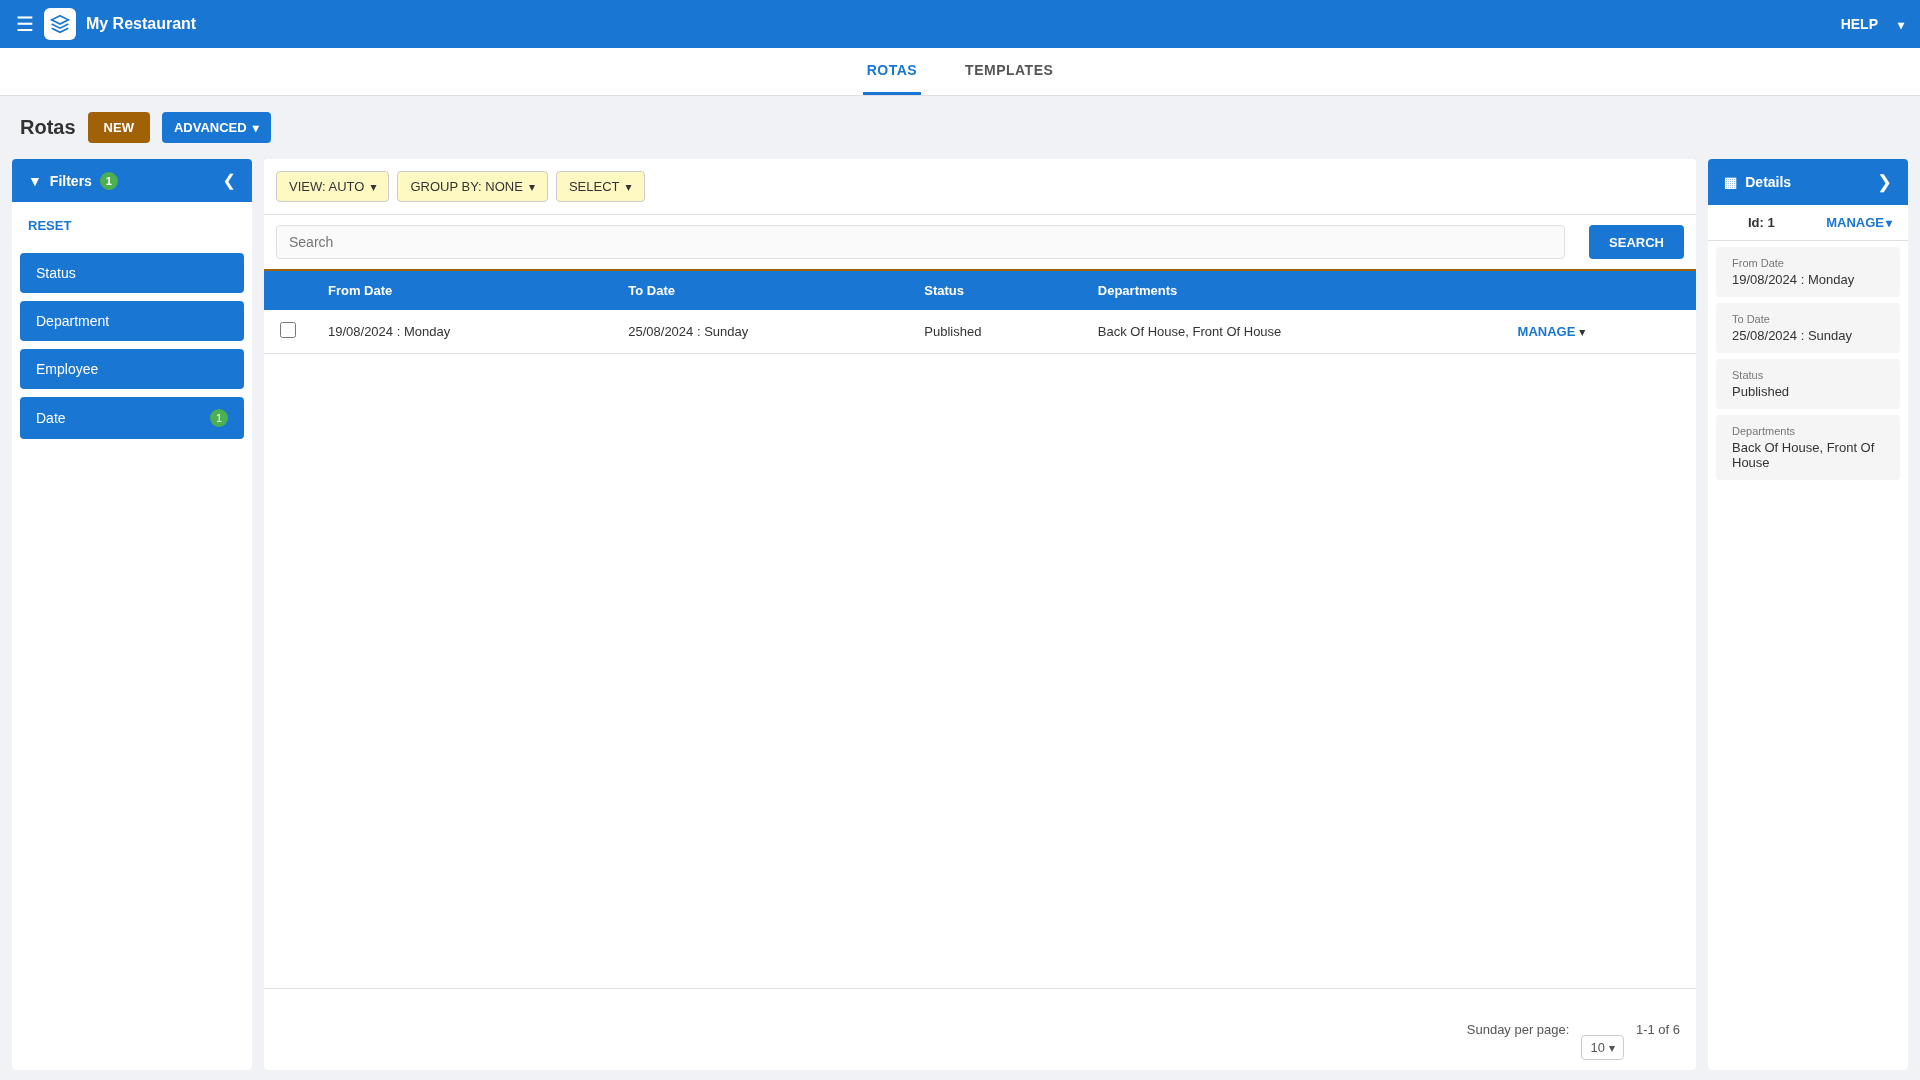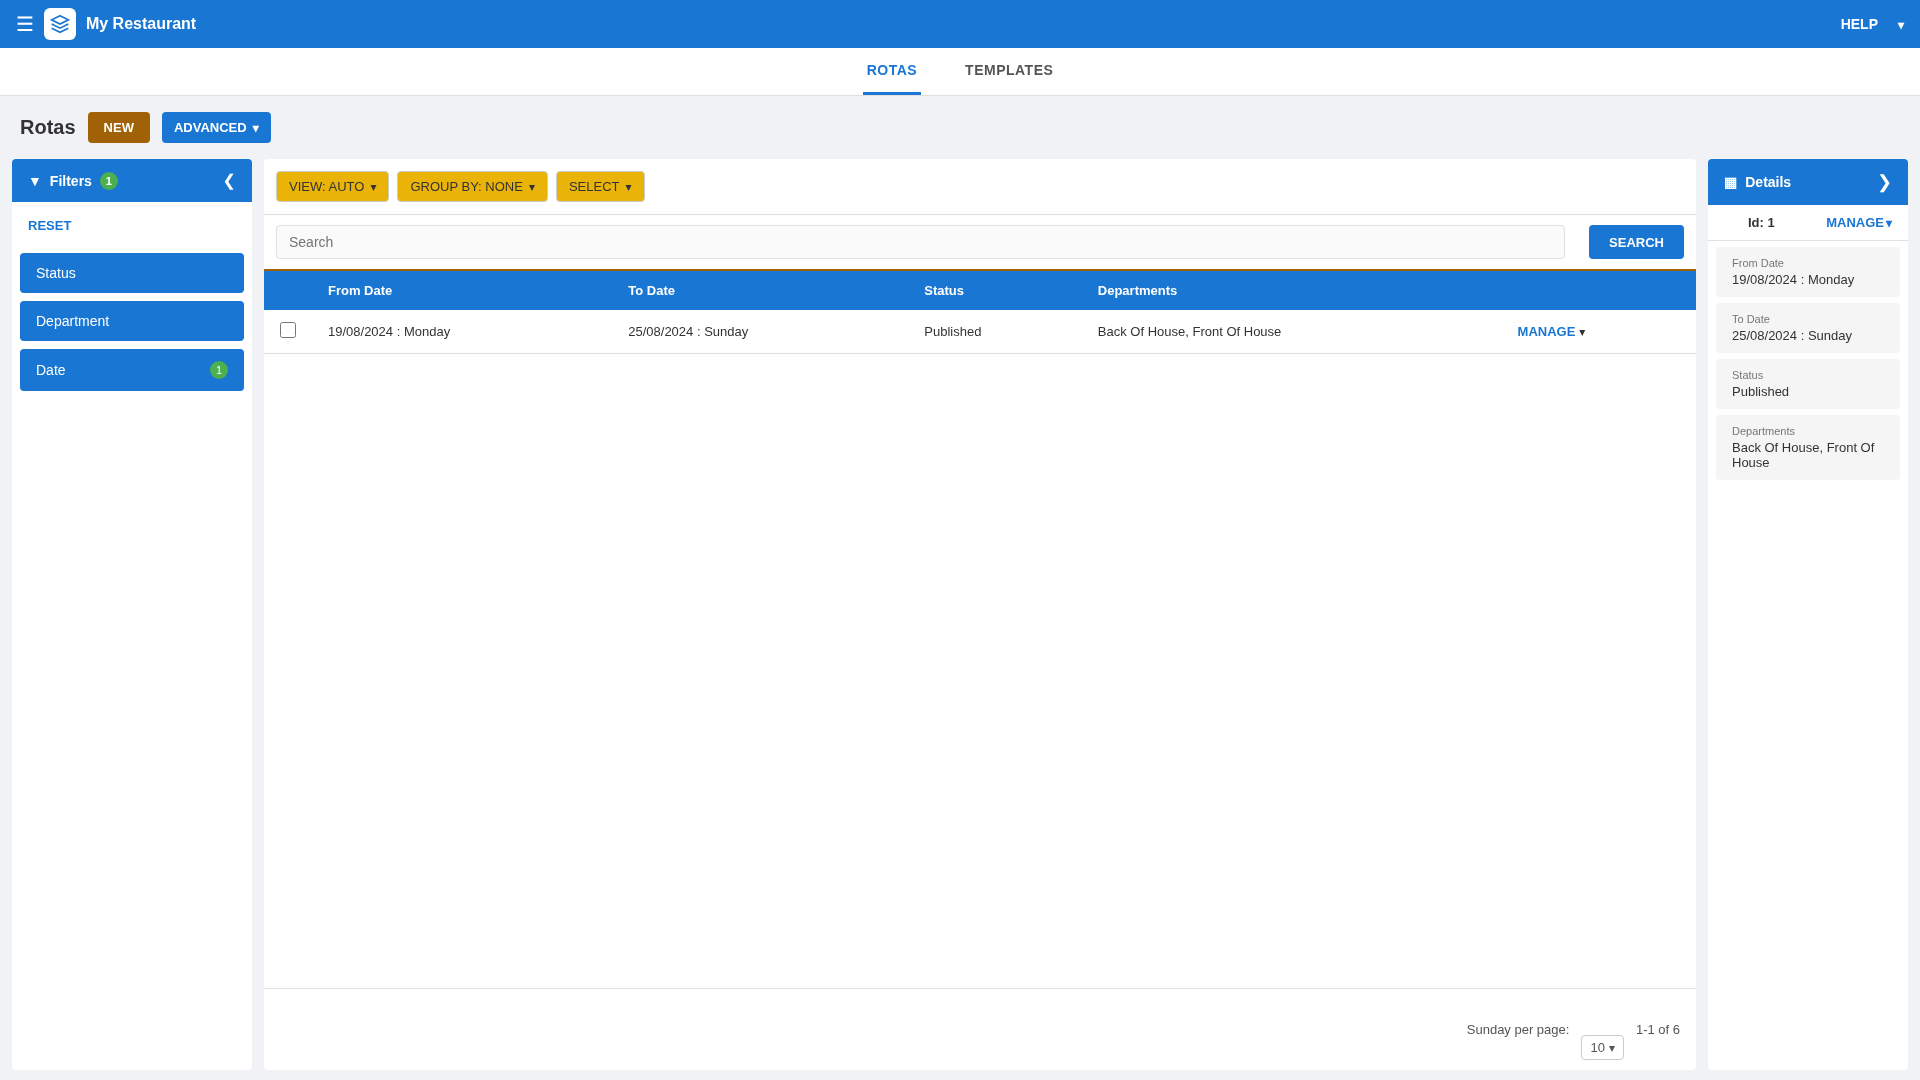--- a/index.html
+++ b/index.html
@@ -203,21 +203,21 @@
       display: flex;
       flex-direction: column;
     }
     .toolbar {
       display: flex;
       gap: 8px;
       padding: 12px;
       border-bottom: 1px solid #e0e0e0;
     }
     .toolbar-btn {
-      background: #eab308;
+      background: #fef9c3;
       border: 1px solid #ccc;
       padding: 7px 12px;
       border-radius: 4px;
       cursor: pointer;
       font-size: 13px;
       display: flex;
       align-items: center;
       gap: 6px;
       color: #333;
     }
@@ -434,20 +434,23 @@
       </div>
       <button class="filters-collapse-btn">❮</button>
     </div>
     <div class="filters-reset">RESET</div>
 
     <div class="filter-item">
       <span>Status</span>
     </div>
     <div class="filter-item">
       <span>Department</span>
+    </div>
+    <div class="filter-item">
+      <span>Employee</span>
     </div>
     <div class="filter-item">
       <span>Date</span>
       <span class="filter-item-badge">1</span>
     </div>
   </div>
 
   <div class="center-panel">
 
     <div class="toolbar">

